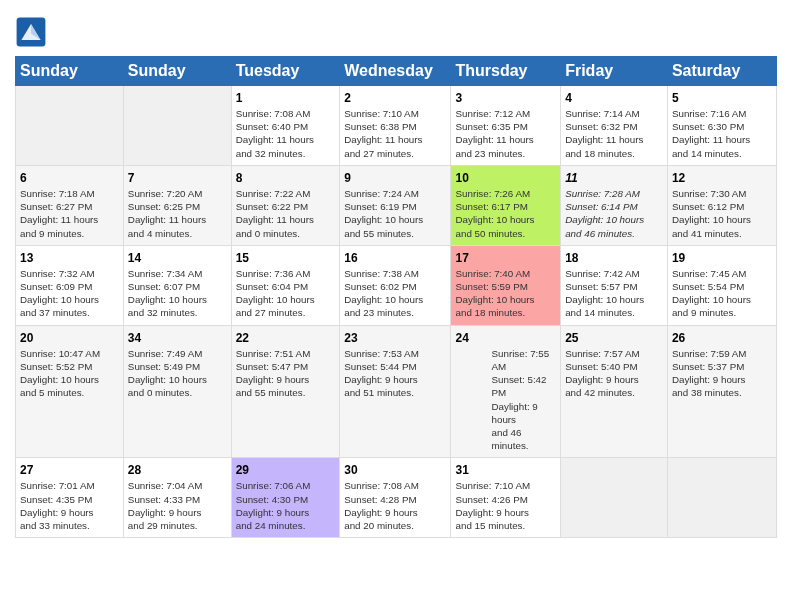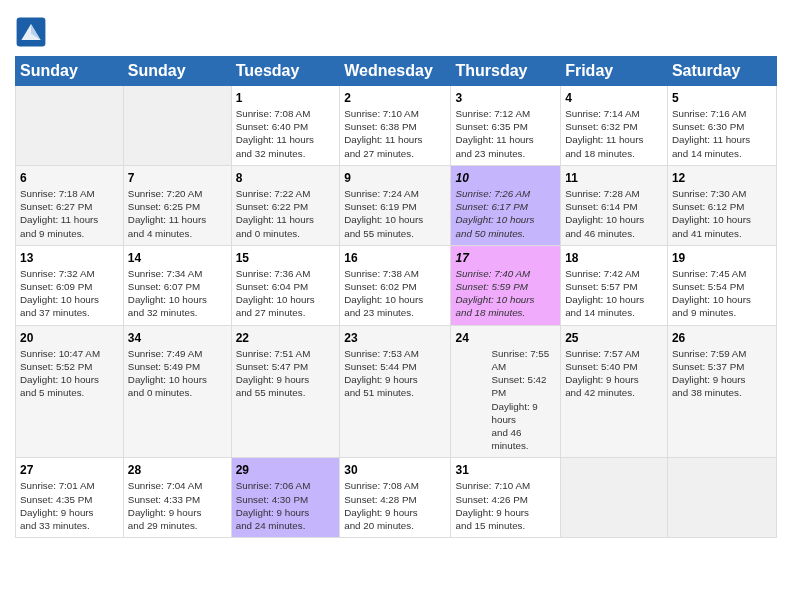--- a/index.html
+++ b/index.html
@@ -178,28 +178,28 @@
 Daylight: 11 hours
 and 0 minutes.</div>
         </td>
         <td style="background: rgb(245, 245, 245);">
           <span class="day-num">9</span>
           <div class="day-info" style="white-space: pre-line;">Sunrise: 7:24 AM
 Sunset: 6:19 PM
 Daylight: 10 hours
 and 55 minutes.</div>
         </td>
-        <td style="background: #c4b5fd; font-style: italic;">
+        <td style="background: #bef264;">
           <span class="day-num">10</span>
           <div class="day-info" style="white-space: pre-line;">Sunrise: 7:26 AM
 Sunset: 6:17 PM
 Daylight: 10 hours
 and 50 minutes.</div>
         </td>
-        <td style="background: rgb(245, 245, 245);">
+        <td style="background: rgb(245, 245, 245); font-style: italic;">
           <span class="day-num">11</span>
           <div class="day-info" style="white-space: pre-line;">Sunrise: 7:28 AM
 Sunset: 6:14 PM
 Daylight: 10 hours
 and 46 minutes.</div>
         </td>
         <td style="background: rgb(245, 245, 245);">
           <span class="day-num">12</span>
           <div class="day-info" style="white-space: pre-line;">Sunrise: 7:30 AM
 Sunset: 6:12 PM
@@ -229,21 +229,21 @@
 Daylight: 10 hours
 and 27 minutes.</div>
         </td>
         <td style="background: rgb(255, 255, 255);">
           <span class="day-num">16</span>
           <div class="day-info" style="white-space: pre-line;">Sunrise: 7:38 AM
 Sunset: 6:02 PM
 Daylight: 10 hours
 and 23 minutes.</div>
         </td>
-        <td style="background: #f0abfc; font-style: italic;">
+        <td style="background: #fca5a5;">
           <span class="day-num">17</span>
           <div class="day-info" style="white-space: pre-line;">Sunrise: 7:40 AM
 Sunset: 5:59 PM
 Daylight: 10 hours
 and 18 minutes.</div>
         </td>
         <td style="background: rgb(255, 255, 255);">
           <span class="day-num">18</span>
           <div class="day-info" style="white-space: pre-line;">Sunrise: 7:42 AM
 Sunset: 5:57 PM

